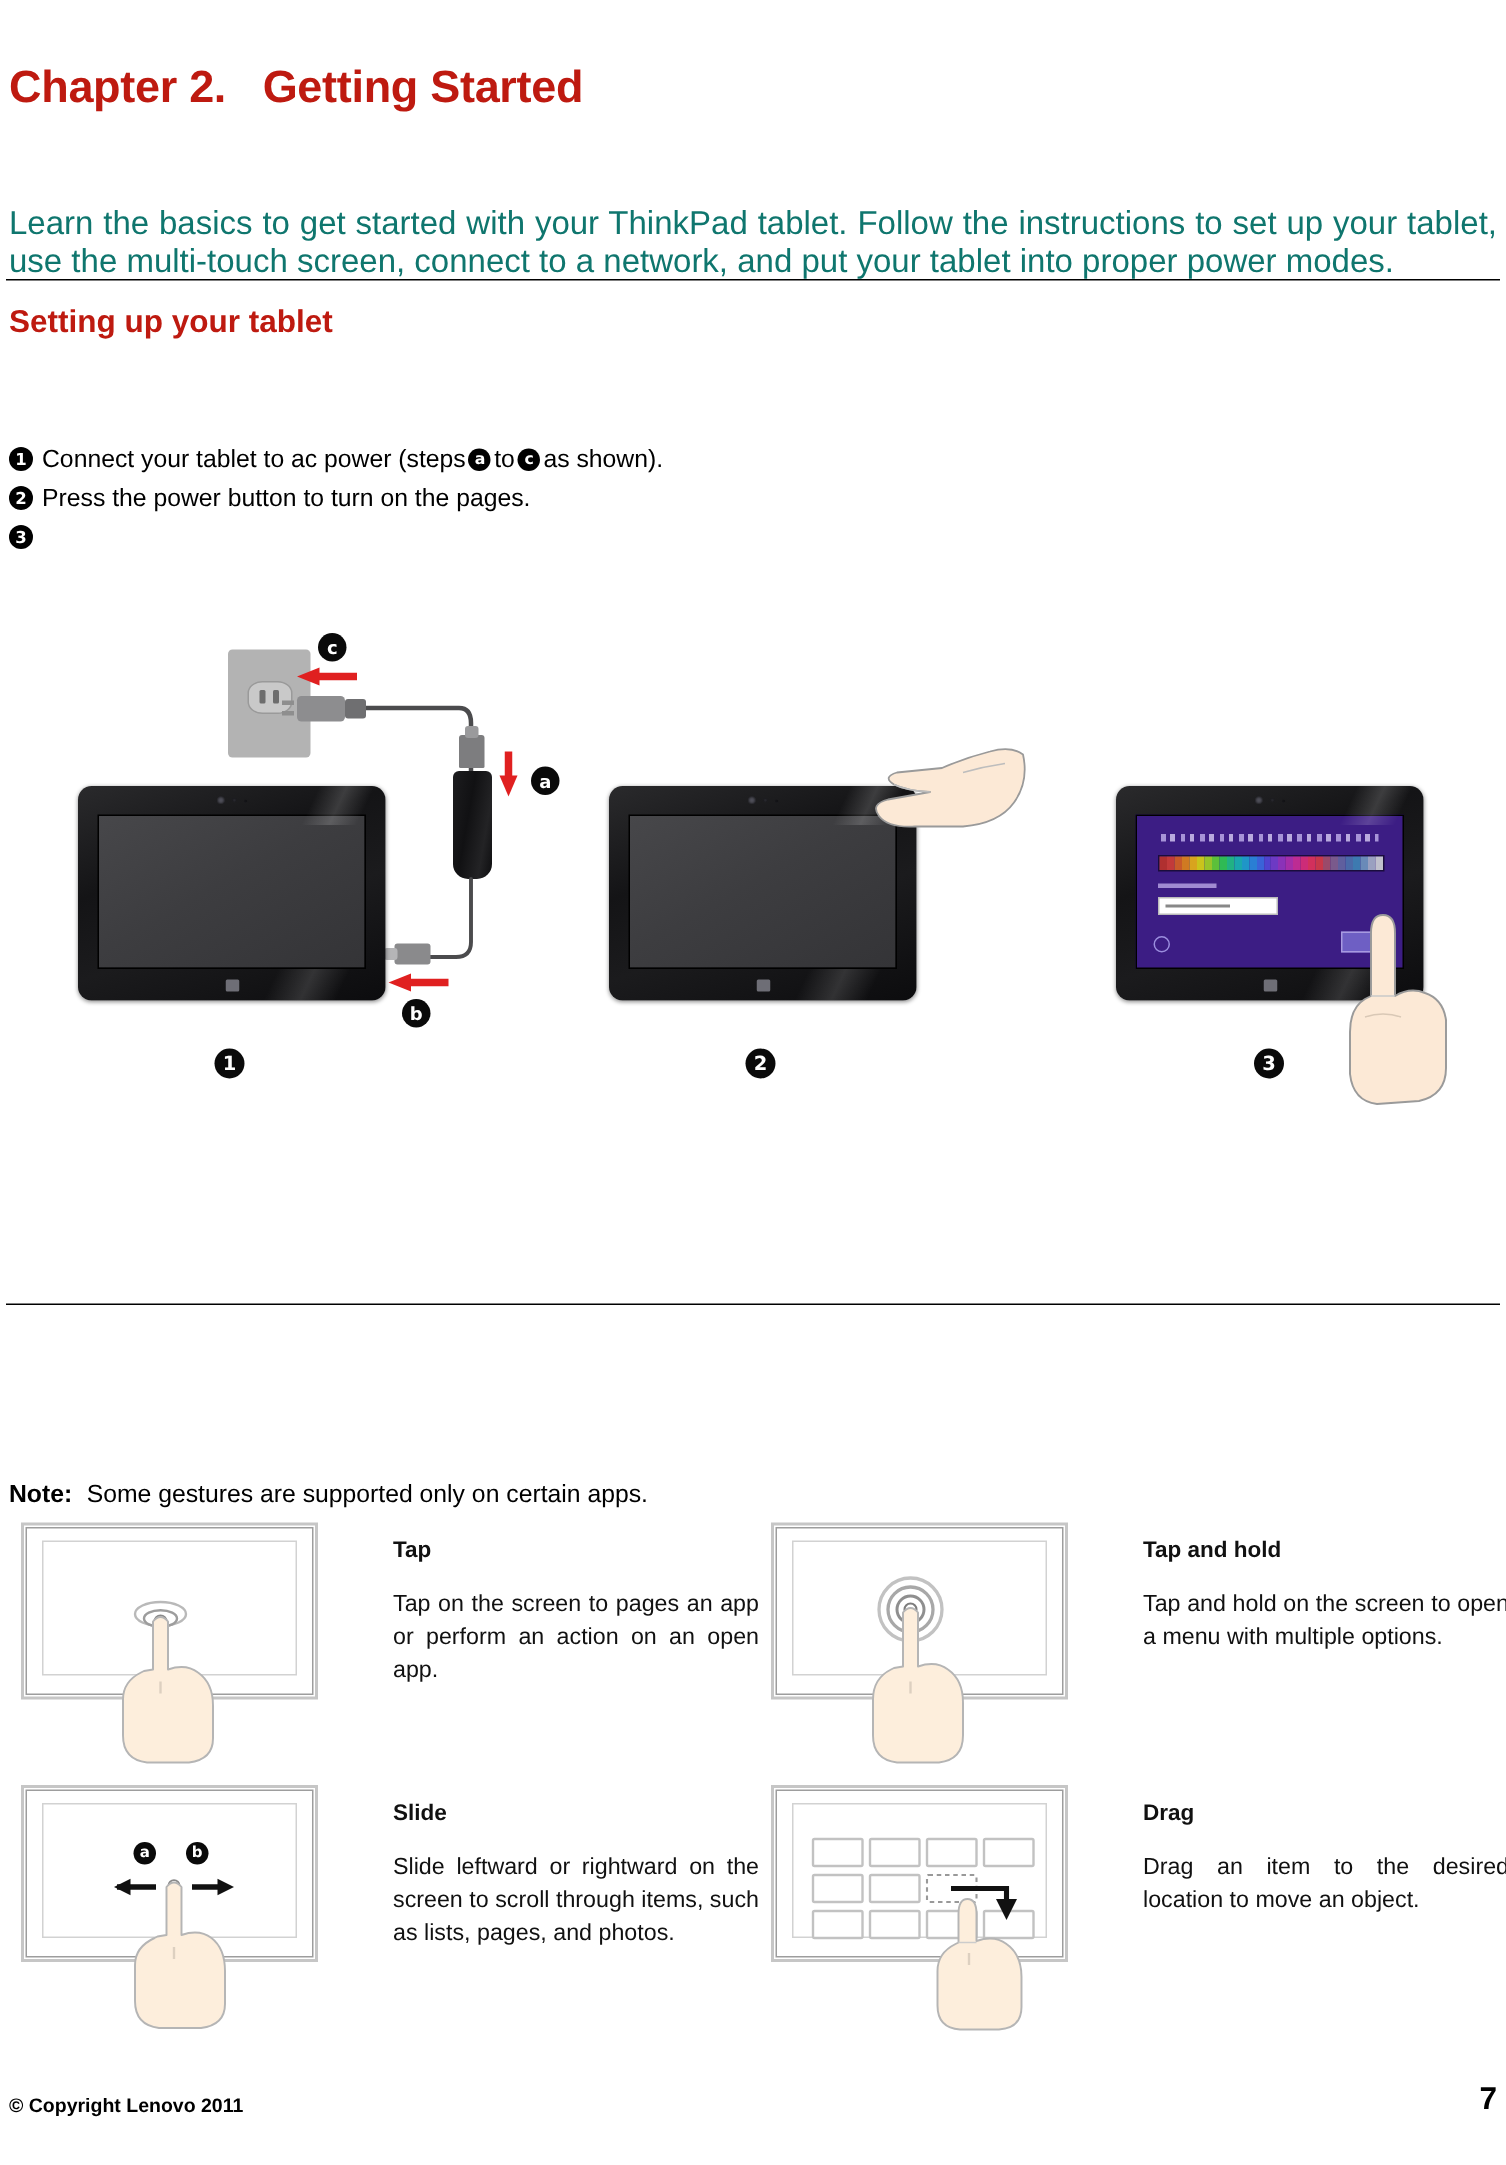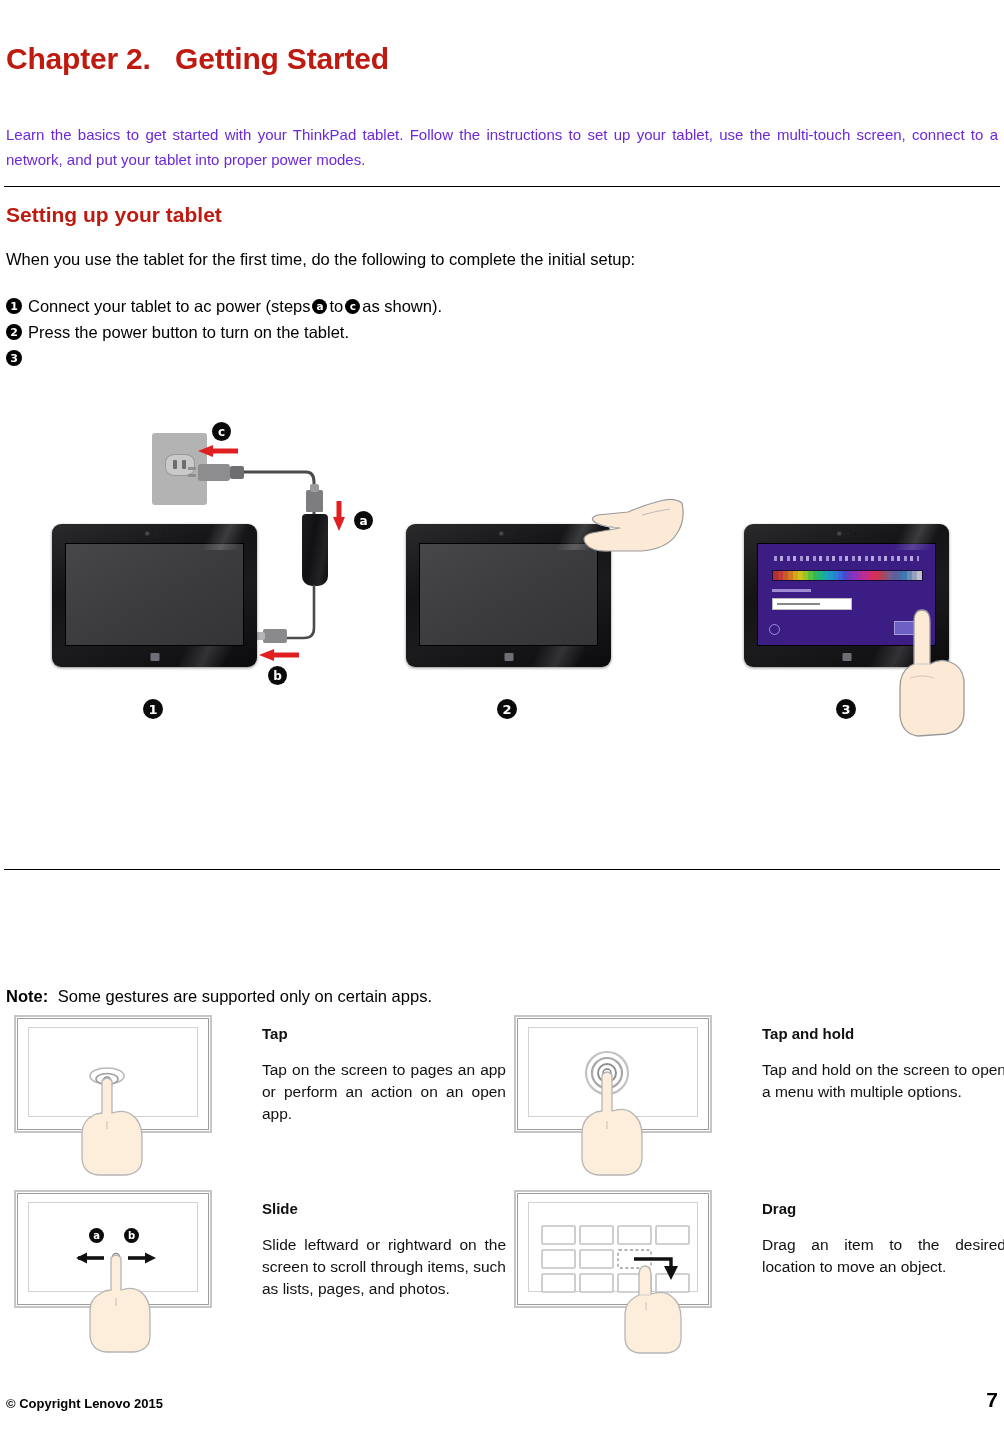--- a/index.html
+++ b/index.html
@@ -29,25 +29,25 @@
     top: 42px;
     font-size: 30px;
     font-weight: bold;
     color: #BE1A10;
     letter-spacing: -0.2px;
     white-space: pre;
   }
   .intro {
     position: absolute;
     left: 6px;
-    top: 122px;
+    top: 136px;
     width: 992px;
-    font-size: 15px;
+    font-size: 22px;
     line-height: 25px;
-    color: #6d28d9;
+    color: #0f766e;
     text-align: justify;
   }
   .rule {
     position: absolute;
     left: 4px;
     width: 996px;
     height: 0;
     border-top: 1.6px solid #000;
   }
   .rule-1 { top: 186px; }
@@ -409,34 +409,33 @@
 
 <div class="page">
 
   <div class="chapter-title">Chapter 2.   Getting Started</div>
 
   <div class="intro">Learn the basics to get started with your ThinkPad tablet. Follow the instructions to set up your tablet, use the multi-touch screen, connect to a network, and put your tablet into proper power modes.</div>
 
   <div class="rule rule-1"></div>
 
   <div class="h2 h2-setup">Setting up your tablet</div>
-  <div class="para p-setup">When you use the tablet for the first time, do the following to complete the initial setup:</div>
 
   <div class="steps">
     <div class="step">
       <span class="badge">1</span>
       <span>Connect your tablet to ac power (steps</span>
       <span class="badge-inline">a</span>
       <span>to</span>
       <span class="badge-inline">c</span>
       <span>as shown).</span>
     </div>
     <div class="step">
       <span class="badge">2</span>
-      <span>Press the power button to turn on the tablet.</span>
+      <span>Press the power button to turn on the pages.</span>
     </div>
     <div class="step">
       <span class="badge">3</span>
     </div>
   </div>
 
   <div class="figure">
 
     <div class="outlet" style="left:152px; top:33px; width:55px; height:72px;">
       <div class="socket">
@@ -663,16 +662,16 @@
           <path d="M25 2 Q31 2 31 12 L31 30 Q43 26 51 32 Q61 39 61 54 L61 74 Q61 88 46 89 L20 89 Q5 88 5 73 L5 50 Q5 38 17 32 L19 31 L19 12 Q19 2 25 2 Z" fill="#FDEEDC" stroke="#b5b5b5" stroke-width="1.3" stroke-linejoin="round"></path>
           <path d="M19 31 L31 31" fill="none" stroke="#ccc" stroke-width="1"></path>
           <path d="M26 38 L26 46" stroke="#ddd0c0" stroke-width="1.6"></path>
         </svg>
       </div>
       <div class="gtitle" style="left:248px; top:10px;">Drag</div>
       <div class="gdesc" style="left:248px; top:44px; width:244px;">Drag an item to the desired location to move an object.</div>
     </div>
   </div>
 
-  <div class="footer-copy">© Copyright Lenovo 2015</div>
+  <div class="footer-copy">© Copyright Lenovo 2011</div>
   <div class="footer-page">7</div>
 
 </div>
 
 </body></html>

